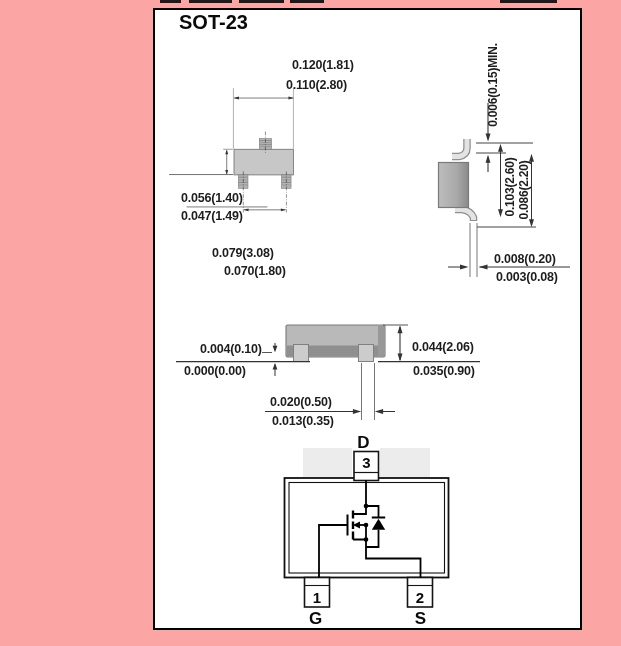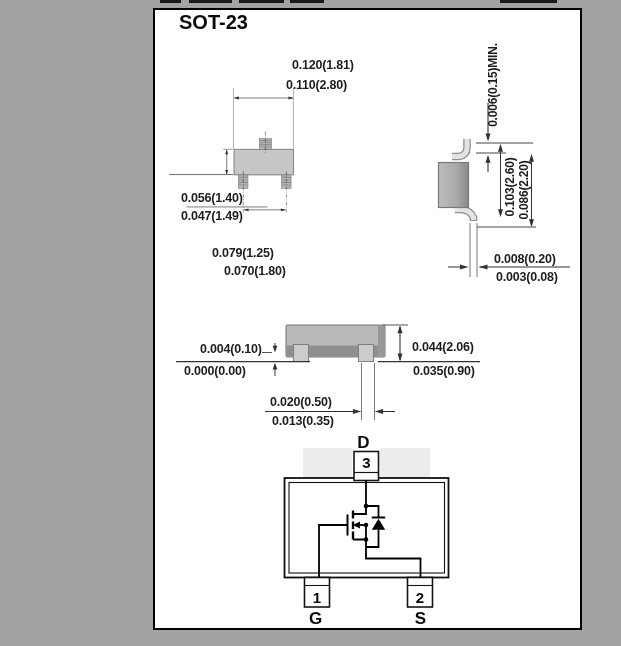--- a/index.html
+++ b/index.html
@@ -1,16 +1,16 @@
 <!DOCTYPE html>
 <html><head>
 <meta charset="utf-8">
 <style>
   html,body{margin:0;padding:0;background:#fff;}
-  #stage{position:relative;width:621px;height:646px;background:#a3a3a3;overflow:hidden;
+  #stage{position:relative;width:621px;height:646px;background:#fca5a5;overflow:hidden;
          font-family:"Liberation Sans",sans-serif;}
   .panel{position:absolute;left:153px;top:8px;width:425px;height:618px;border:2px solid #000;background:#fff;}
   .artifact{position:absolute;top:0;height:3px;background:#1a1a1a;}
   .title{position:absolute;font:700 20px "Liberation Sans",sans-serif;color:#0a0a0a;white-space:nowrap;}
   .dim{position:absolute;font:700 12.5px "Liberation Sans",sans-serif;color:#1d1d1d;
        white-space:nowrap;letter-spacing:-0.2px;}
   .vdim{position:absolute;font:700 12px "Liberation Sans",sans-serif;color:#1d1d1d;
         white-space:nowrap;letter-spacing:-0.2px;transform:translate(-50%,-50%) rotate(-90deg);}
   .svgabs{position:absolute;}
   .schlabel{position:absolute;font:700 17px "Liberation Sans",sans-serif;color:#0a0a0a;
@@ -79,21 +79,21 @@
     <line x1="202" y1="262" x2="341" y2="262" stroke="#333" stroke-width="1.1"></line>
     <line x1="301" y1="267" x2="372" y2="267" stroke="#333" stroke-width="1.1"></line>
     <polygon points="299.8,267 308.5,264.5 308.5,269.5" fill="#333"></polygon>
     <polygon points="372.7,267 364,264.5 364,269.5" fill="#333"></polygon>
   </svg>
 
   <div class="dim" style="left:292px;top:57.5px">0.120(1.81)</div>
   <div class="dim" style="left:286px;top:77.5px">0.110(2.80)</div>
   <div class="dim" style="left:181px;top:191px">0.056(1.40)</div>
   <div class="dim" style="left:181px;top:208.5px">0.047(1.49)</div>
-  <div class="dim" style="left:212px;top:246px">0.079(1.25)</div>
+  <div class="dim" style="left:212px;top:246px">0.079(3.08)</div>
   <div class="dim" style="left:224px;top:263.5px">0.070(1.80)</div>
 
   <svg class="svgabs" style="left:430px;top:95px" width="148" height="190" viewBox="430 95 148 190">
     <defs>
       <linearGradient id="sideg" x1="0" y1="0" x2="1" y2="0">
         <stop offset="0" stop-color="#bdbdbd"></stop>
           <stop offset="0.6" stop-color="#a9a9a9"></stop>
         <stop offset="1" stop-color="#8a8a8a"></stop>
       </linearGradient>
     </defs>

